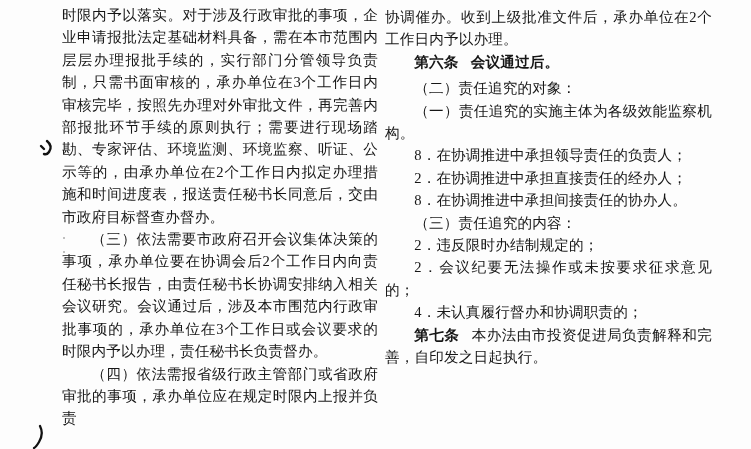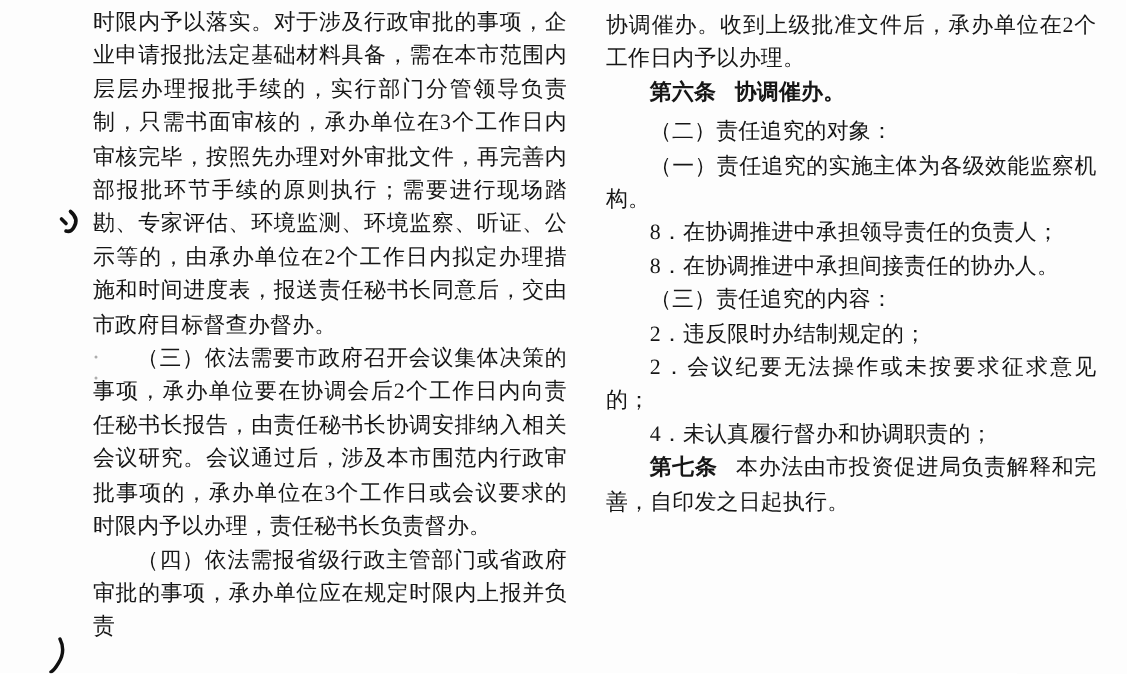--- a/index.html
+++ b/index.html
@@ -15,21 +15,21 @@
     overflow: hidden;
     font-family: "Liberation Serif", "DejaVu Serif", serif;
   }
   .column {
     position: absolute;
     top: 4px;
     text-align: justify;
     color: #161616;
   }
   .col-left  { left: 62px;  width: 316px; }
-  .col-right { left: 404px; width: 327px; top: 6px; }
+  .col-right { left: 385px; width: 327px; top: 6px; }
   .column p {
     margin: 0;
     font-size: 14.6px;
     line-height: 22.4px;
     letter-spacing: 0.15px;
     word-break: break-all;
   }
   .column p.indent { text-indent: 2em; }
   .column p.gap { margin-top: 4px; }
   .lead { margin-right: 0.85em; }
@@ -55,24 +55,25 @@
 <div class="page">
 
   <div class="column col-left">
       <p><span>时限内予以落实。对于涉及行政审批的事项，企业申请报批法定基础材料具备，需在本市范围内层层办理报批手续的，实行部门分管领导负责制，只需书面审核的，承办单位在3个工作日内审核完毕，按照先办理对外审批文件，再完善内部报批环节手续的原则执行；需要进行现场踏勘、专家评估、环境监测、环境监察、听证、公示等的，由承办单位在2个工作日内拟定办理措施和时间进度表，报送责任秘书长同意后，交由市政府目标督查办督办。</span></p>
       <p class="indent"><span>（三）依法需要市政府召开会议集体决策的事项，承办单位要在协调会后2个工作日内向责任秘书长报告，由责任秘书长协调安排纳入相关会议研究。会议通过后，涉及本市围范内行政审批事项的，承办单位在3个工作日或会议要求的时限内予以办理，责任秘书长负责督办。</span></p>
       <p class="indent"><span>（四）依法需报省级行政主管部门或省政府审批的事项，承办单位应在规定时限内上报并负责</span></p>
     </div>
 
   <div class="column col-right">
       <p><span>协调催办。收到上级批准文件后，承办单位在2个工作日内予以办理。</span></p>
-      <p class="indent"><span class="lead bold">第六条</span><span class="bold">协调催办。</span></p>
+      <p class="indent"><span class="lead bold">第六条</span><span class="bold">会议通过后。</span></p>
       <p class="indent gap"><span>（二）责任追究的对象：</span></p>
       <p class="indent"><span>（一）责任追究的实施主体为各级效能监察机构。</span></p>
       <p class="indent"><span>8．在协调推进中承担领导责任的负责人；</span></p>
+      <p class="indent"><span>2．在协调推进中承担直接责任的经办人；</span></p>
       <p class="indent"><span>8．在协调推进中承担间接责任的协办人。</span></p>
       <p class="indent"><span>（三）责任追究的内容：</span></p>
       <p class="indent"><span>2．违反限时办结制规定的；</span></p>
       <p class="indent"><span>2．会议纪要无法操作或未按要求征求意见的；</span></p>
       <p class="indent"><span>4．未认真履行督办和协调职责的；</span></p>
       <p class="indent"><span class="lead bold">第七条</span><span>本办法由市投资促进局负责解释和完善，自印发之日起执行。</span></p>
     </div>
 
   <svg class="ink-mark" width="17" height="19" viewBox="0 0 17 19" style="left: 38px; top: 139px; color: rgb(17, 17, 17);">
     <path d="M3 7 L6 10" fill="none" stroke="currentColor" stroke-width="2.4" stroke-linecap="round"></path>

